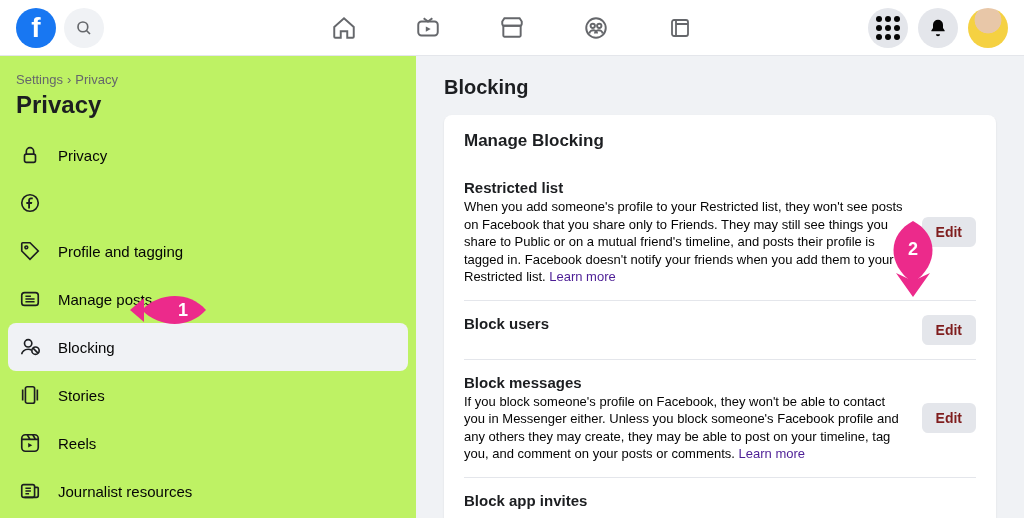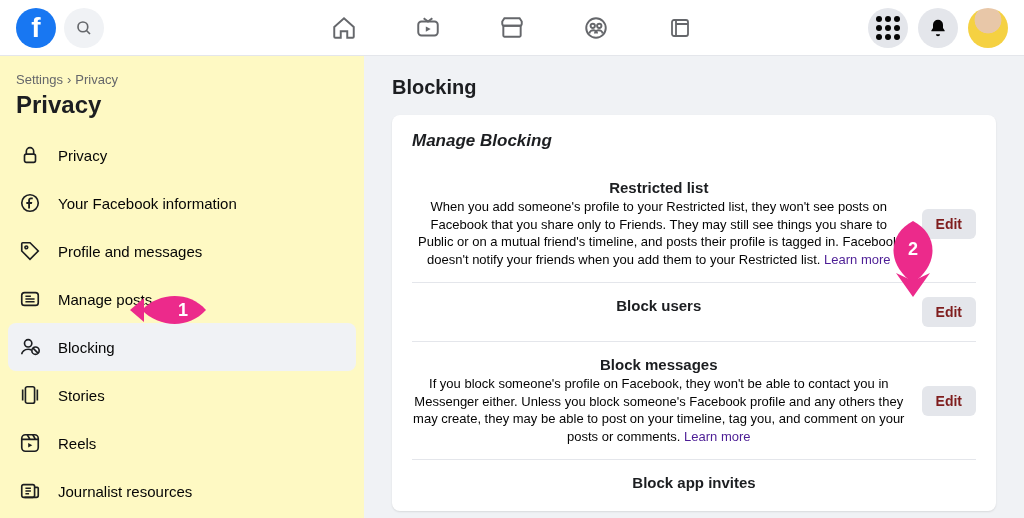--- a/index.html
+++ b/index.html
@@ -42,46 +42,46 @@
   }
   .avatar {
     width: 40px; height: 40px; border-radius: 50%;
     background: radial-gradient(circle at 50% 30%, #e8c7a8 0 38%, #f5d142 40% 100%);
   }
   .grid9 { display:grid; grid-template-columns:repeat(3,6px); grid-template-rows:repeat(3,6px); gap:3px;}
   .grid9 span{ width:6px;height:6px;background:#050505;border-radius:50%;}
 
   .layout { display:flex; height: calc(518px - 56px); }
   .sidebar {
-    width: 364px; background:#fef9c3; padding:16px 8px; overflow:hidden;
+    width: 416px; background:#bef264; padding:16px 8px; overflow:hidden;
   }
   .breadcrumb { padding: 0 8px 4px 8px; font-size: 13px; color:#65676b; }
   .breadcrumb-sep { margin: 0 4px; }
   .sidebar h1 { font-size: 24px; font-weight: 700; padding: 0 8px 12px 8px; }
   .side-item {
     display:flex; align-items:center; gap:14px;
     padding: 10px 8px; border-radius: 8px; font-size: 15px; font-weight:500;
     color:#050505;
   }
   .side-item.active { background:#f0f2f5; }
   .side-icon { width:28px; height:28px; display:flex; align-items:center; justify-content:center; color:#1c1e21;}
 
   .main { flex:1; padding: 20px 28px 0 28px; overflow-y:auto; }
   .main h2 { font-size: 20px; font-weight: 700; margin-bottom: 16px; }
   .card {
     background:#fff; border-radius:8px; box-shadow: 0 1px 2px rgba(0,0,0,0.1);
     padding: 16px 20px 4px 20px;
   }
-  .card-title { font-size:17px; font-weight:600; margin-bottom: 14px; font-style: italic; }
+  .card-title { font-size:17px; font-weight:600; margin-bottom: 14px; }
   .section {
     display:flex; gap:16px; align-items:flex-start;
     padding: 14px 0; border-bottom: 1px solid #e4e6eb;
   }
   .section:last-child{ border-bottom:none; }
-  .section-body { flex:1;text-align:center; }
+  .section-body { flex:1; }
   .section-body h3 { font-size:15px; font-weight:600; margin-bottom:2px; }
   .section-body p { font-size:13px; line-height:1.35; color:#050505; }
   .learn-more { color:#4c1d95; text-decoration:none; }
   .edit-btn {
     background:#e4e6eb; border:none; border-radius:6px;
     font-size:14px; font-weight:600; padding:7px 14px; color:#7f1d1d;
     align-self:center;
   }
 
   
@@ -180,30 +180,29 @@
         </span>
       <span>Privacy</span>
     </div>
     <div class="side-item">
       <span class="side-icon">
           <svg width="22" height="22" viewBox="0 0 24 24" fill="none" stroke="#1c1e21" stroke-width="1.8">
             <circle cx="12" cy="12" r="9"></circle>
             <path d="M13 8h2V6h-2c-1.5 0-3 1-3 3v2H8v2h2v5h2v-5h2l.5-2H12V9c0-.6.4-1 1-1z" fill="#1c1e21" stroke="none"></path>
           </svg>
         </span>
-      <span>Your Facebook information</span>
     </div>
     <div class="side-item">
       <span class="side-icon">
           <svg width="22" height="22" viewBox="0 0 24 24" fill="none" stroke="#1c1e21" stroke-width="1.8">
             <path d="M3 12V4a1 1 0 0 1 1-1h8l9 9-9 9z"></path>
             <circle cx="8" cy="8" r="1.5"></circle>
           </svg>
         </span>
-      <span>Profile and messages</span>
+      <span>Profile and tagging</span>
     </div>
     <div class="side-item">
       <span class="side-icon">
           <svg width="22" height="22" viewBox="0 0 24 24" fill="none" stroke="#1c1e21" stroke-width="1.8">
             <rect x="3" y="5" width="18" height="14" rx="3"></rect>
             <path d="M7 9h6M7 12h10M7 15h10"></path>
           </svg>
         </span>
       <span>Manage posts</span>
     </div>

